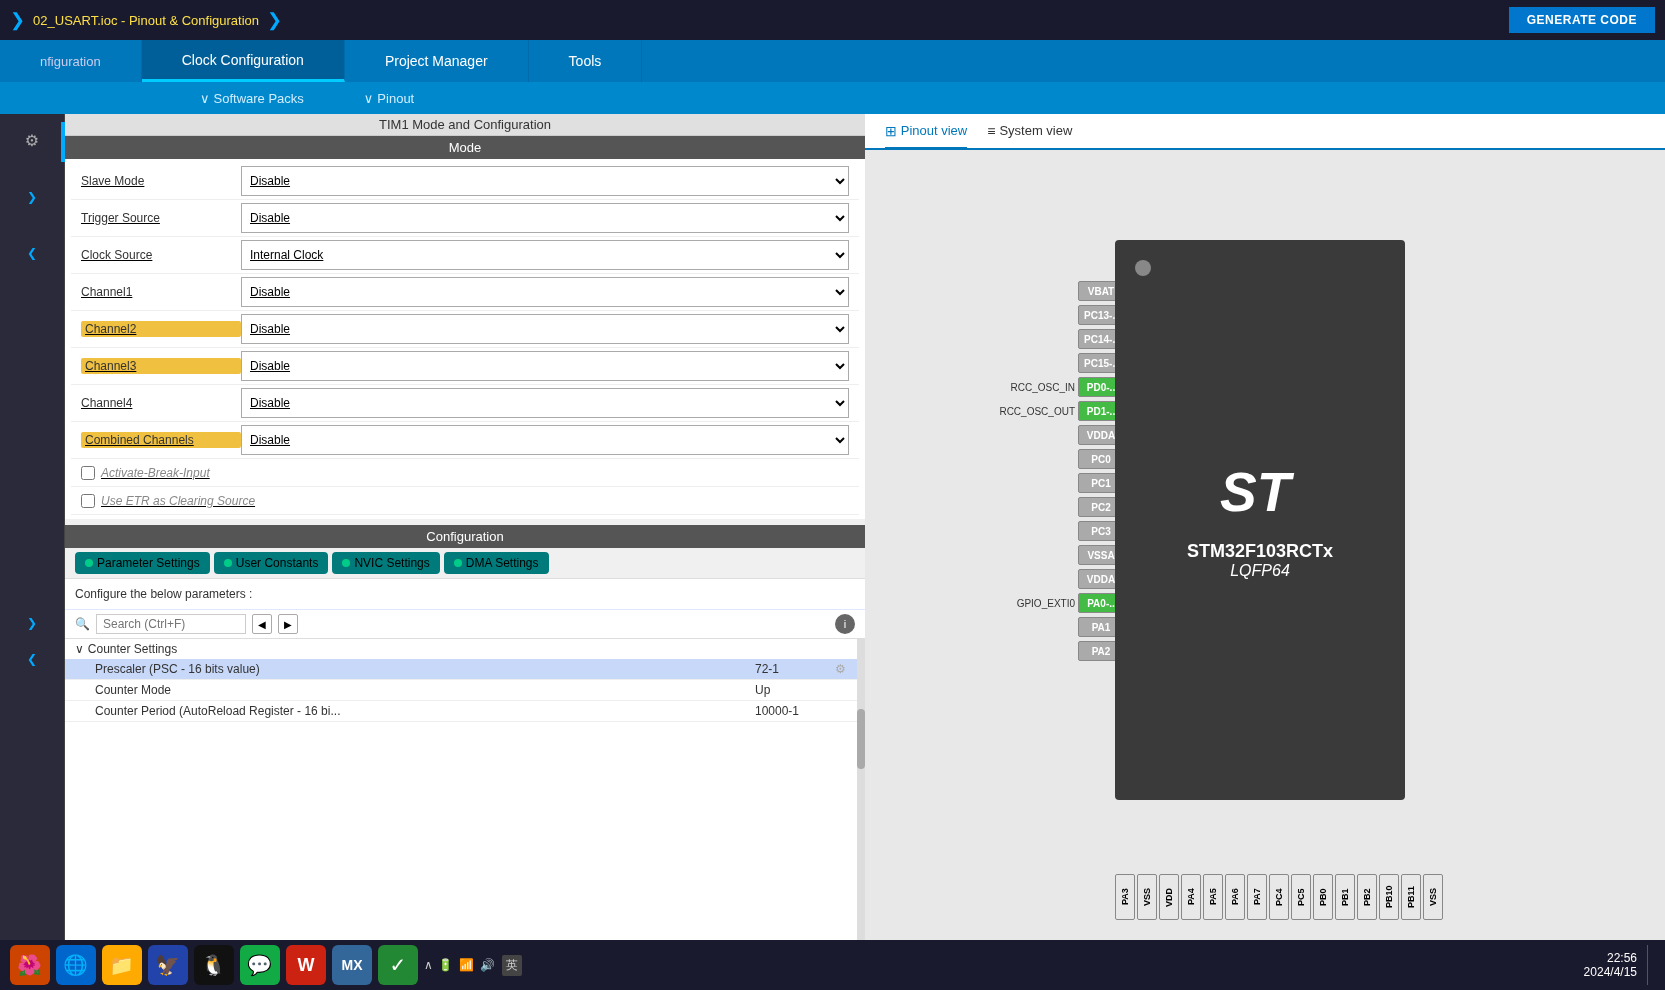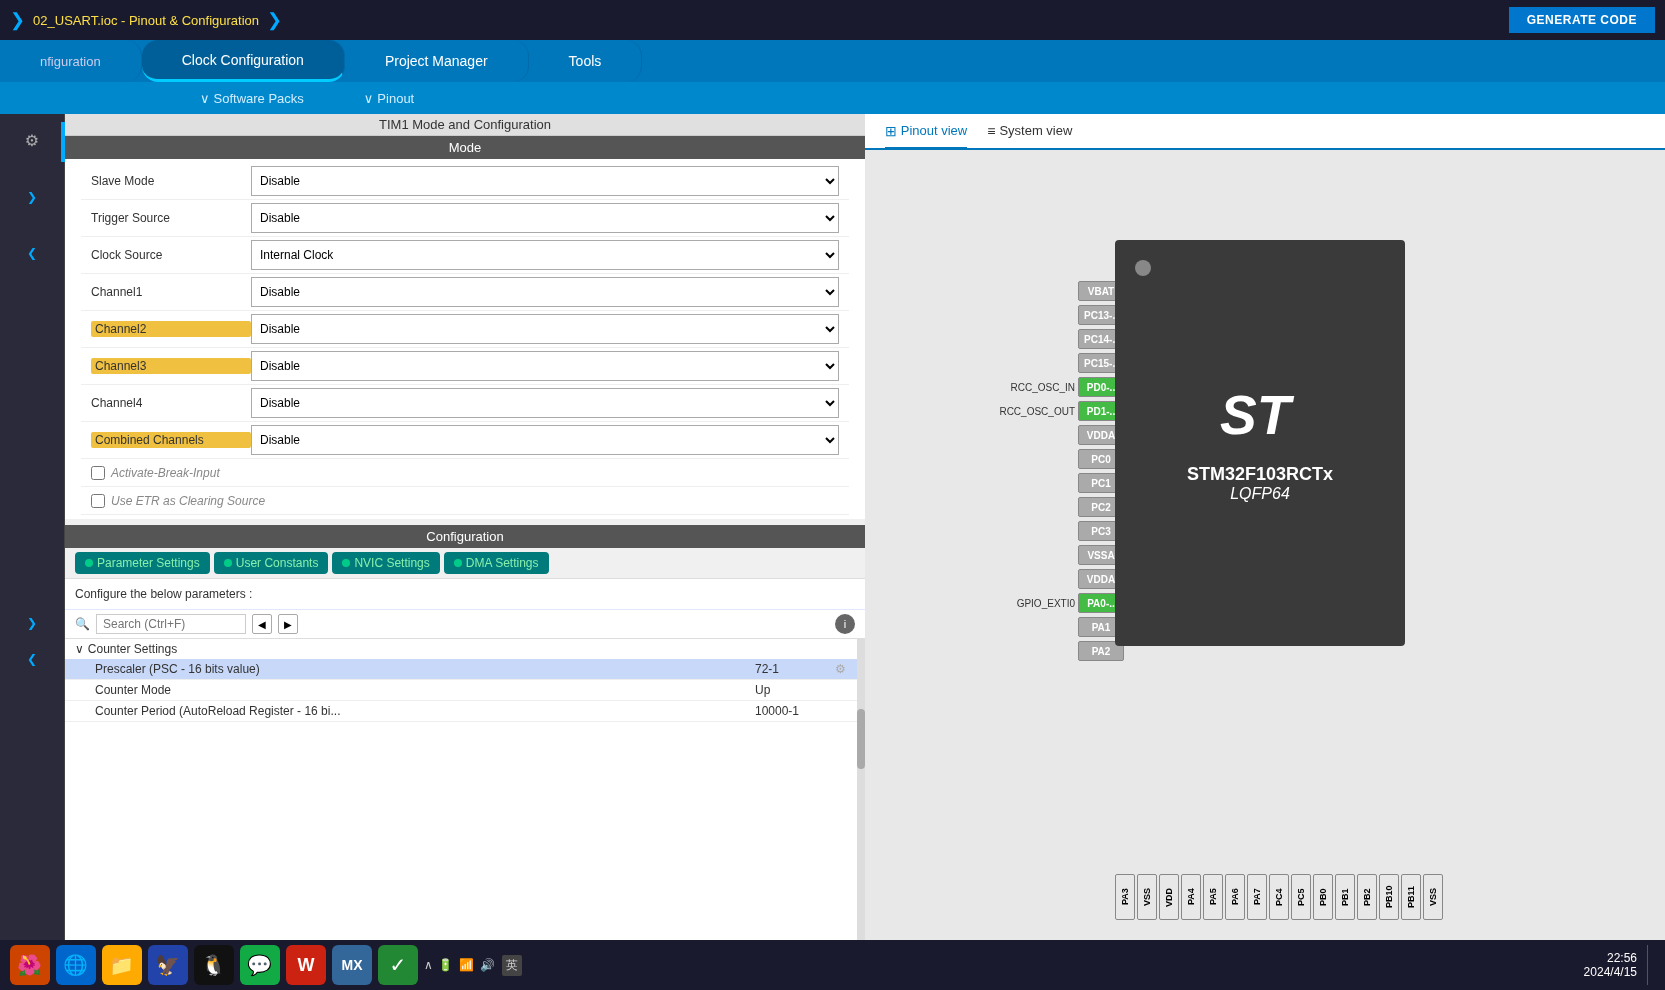--- a/index.html
+++ b/index.html
@@ -41,21 +41,20 @@
       align-items: stretch;
     }
     .tab-item {
       padding: 14px 40px;
       display: flex;
       align-items: center;
       font-size: 14px;
       color: white;
       cursor: pointer;
       border-right: 1px solid #006aaa;
-      border-radius: 16px;
     }
     .tab-item.active {
       background: #005f99;
       border-bottom: 3px solid #00ccff;
     }
     .tab-item.partial {
       color: #cce;
       font-size: 13px;
     }
 
@@ -134,21 +133,22 @@
     .section-header {
       background: #555;
       color: white;
       text-align: center;
       padding: 4px;
       font-size: 13px;
     }
 
     .form-area {
       background: white;
-      padding: 4px 16px;
+      padding: 4px 6px;
+      text-decoration: underline;
     }
 
     .form-row {
       display: flex;
       align-items: center;
       padding: 3px 10px;
       border-bottom: 1px solid #eee;
       min-height: 28px;
     }
     .form-label {
@@ -215,21 +215,21 @@
       border-bottom: 1px solid #ddd;
     }
     .config-tab {
       display: flex;
       align-items: center;
       gap: 4px;
       padding: 4px 10px;
       font-size: 12px;
       border-radius: 4px;
       cursor: pointer;
-      color: #86efac;
+      color: #000000;
     }
     .config-tab.teal { background: #007a7a; }
     .config-tab .dot { width: 8px; height: 8px; border-radius: 50%; background: #00cc88; }
 
     .params-label {
       padding: 8px 10px;
       font-size: 12px;
       color: #333;
       background: white;
       border-bottom: 1px solid #e0e8ff;
@@ -433,21 +433,21 @@
       text-orientation: mixed;
       transform: rotate(180deg);
     }
 
     
     .chip-body {
       position: absolute;
       left: 120px;
       top: 20px;
       width: 290px;
-      height: 406px;
+      height: 560px;
       background: #3a3a3a;
       border-radius: 4px;
       display: flex;
       align-items: center;
       justify-content: center;
       flex-direction: column;
     }
     .chip-logo {
       color: white;
       font-size: 60px;

